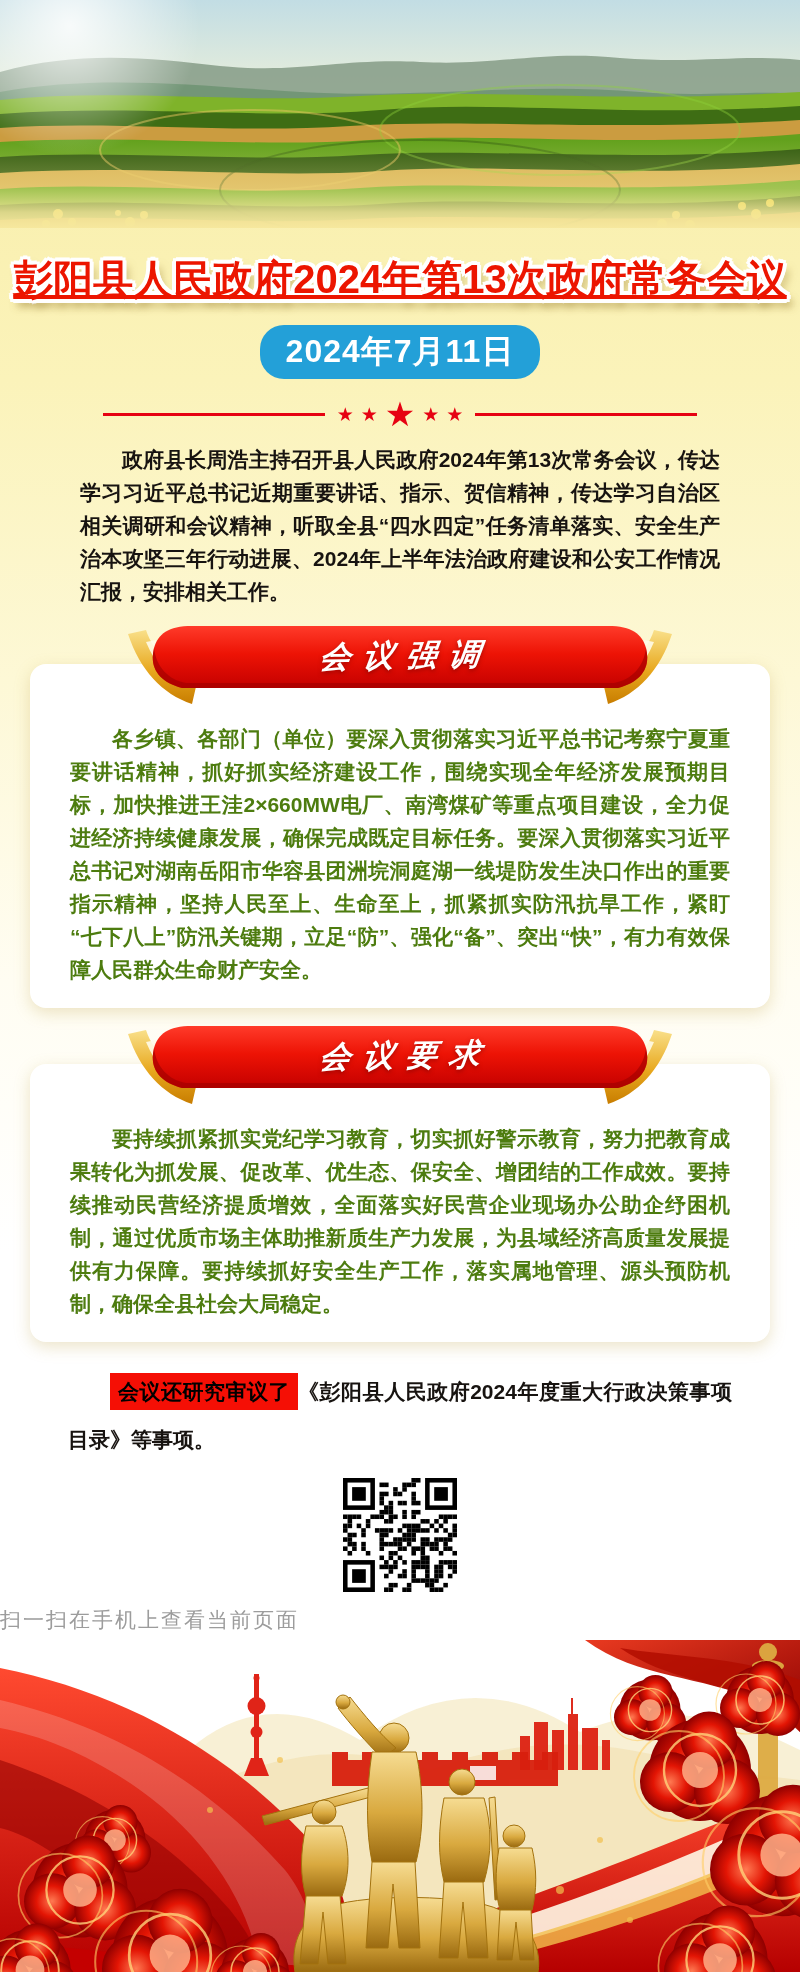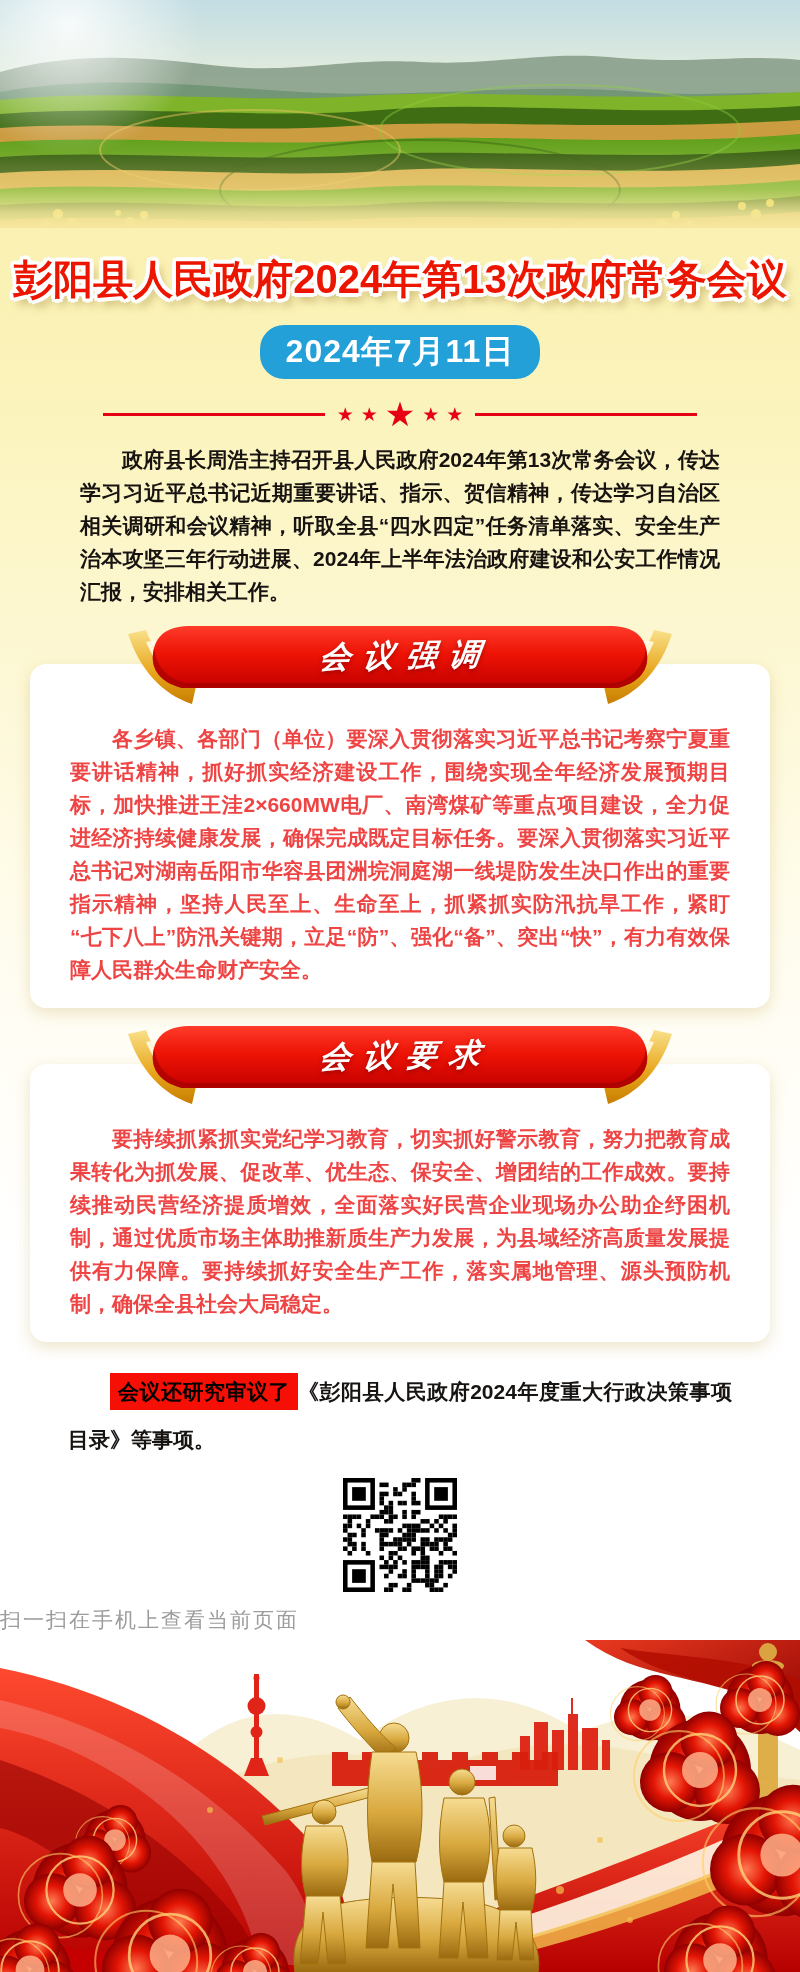--- a/index.html
+++ b/index.html
@@ -8,20 +8,21 @@
     font-family:"Liberation Sans","DejaVu Sans",sans-serif;
     background:linear-gradient(180deg,#f6e89e 0px,#f9efad 150px,#fbf3ba 380px,#fdf8d6 680px,#fffdf2 980px,#ffffff 1250px,#ffffff 100%);
   }
   svg.hero{display:block;width:800px;height:228px;}
   .page-title{
     margin:24px 10px 0;text-align:center;font-size:40px;font-weight:900;color:#ec1500;
     white-space:nowrap;letter-spacing:0;
     text-shadow:3px 3px 0 #fff,-3px 3px 0 #fff,3px -3px 0 #fff,-3px -3px 0 #fff,
                 0 4px 0 #fff,0 -4px 0 #fff,4px 0 0 #fff,-4px 0 0 #fff,
                 5px 7px 9px rgba(140,110,30,.55);
+    text-decoration:underline;
   }
   .date-pill{
     display:block;width:max-content;margin:18px auto 0;background:#23a0d8;color:#fff;
     font-size:32px;font-weight:700;padding:5px 26px;border-radius:24px;letter-spacing:1px;
   }
   .divider{display:flex;align-items:center;justify-content:center;margin:18px 58px 0;gap:12px;}
   .divider .line{flex:1;height:3px;background:#e60212;max-width:222px;}
   .stars{display:flex;align-items:center;gap:7px;color:#e60212;}
   .star{font-size:19px;line-height:1;}
   .star.big{font-size:34px;}
@@ -35,21 +36,21 @@
   .ribbon .label{
     position:absolute;left:0;right:0;top:13px;text-align:center;color:#fff;
     font-size:31px;font-weight:900;letter-spacing:12px;text-indent:12px;font-style:italic;
     transform:skewX(-8deg) rotate(-1deg);
     text-shadow:0 2px 4px rgba(110,0,0,.55);
   }
   .card{
     position:relative;margin:0 30px;background:#fff;border-radius:16px;
     box-shadow:0 5px 16px rgba(187,158,66,.28);padding:58px 40px 22px;z-index:1;
   }
-  .card p{font-size:21px;line-height:33px;color:#ef4444;text-align:justify;text-indent:2em;font-weight:600;margin:0;}
+  .card p{font-size:21px;line-height:33px;color:#4d7c0f;text-align:justify;text-indent:2em;font-weight:600;margin:0;}
   .closing{
     margin:26px 68px 0;font-size:21px;line-height:48px;color:#171310;
     text-align:justify;text-indent:2em;font-weight:600;
   }
   .closing .hl{background:#f50f05;color:#000000;padding:7px 8px;}
   .qr-wrap{position:relative;margin-top:14px;text-align:center;z-index:4;}
   svg.qr{width:114px;height:114px;background:#fff;}
   .qr-caption{margin-top:10px;text-align:left;color:#9c9c9c;font-size:21px;letter-spacing:2px;}
   svg.footer-art{position:absolute;left:0;bottom:0;width:800px;height:332px;display:block;}
 </style>

